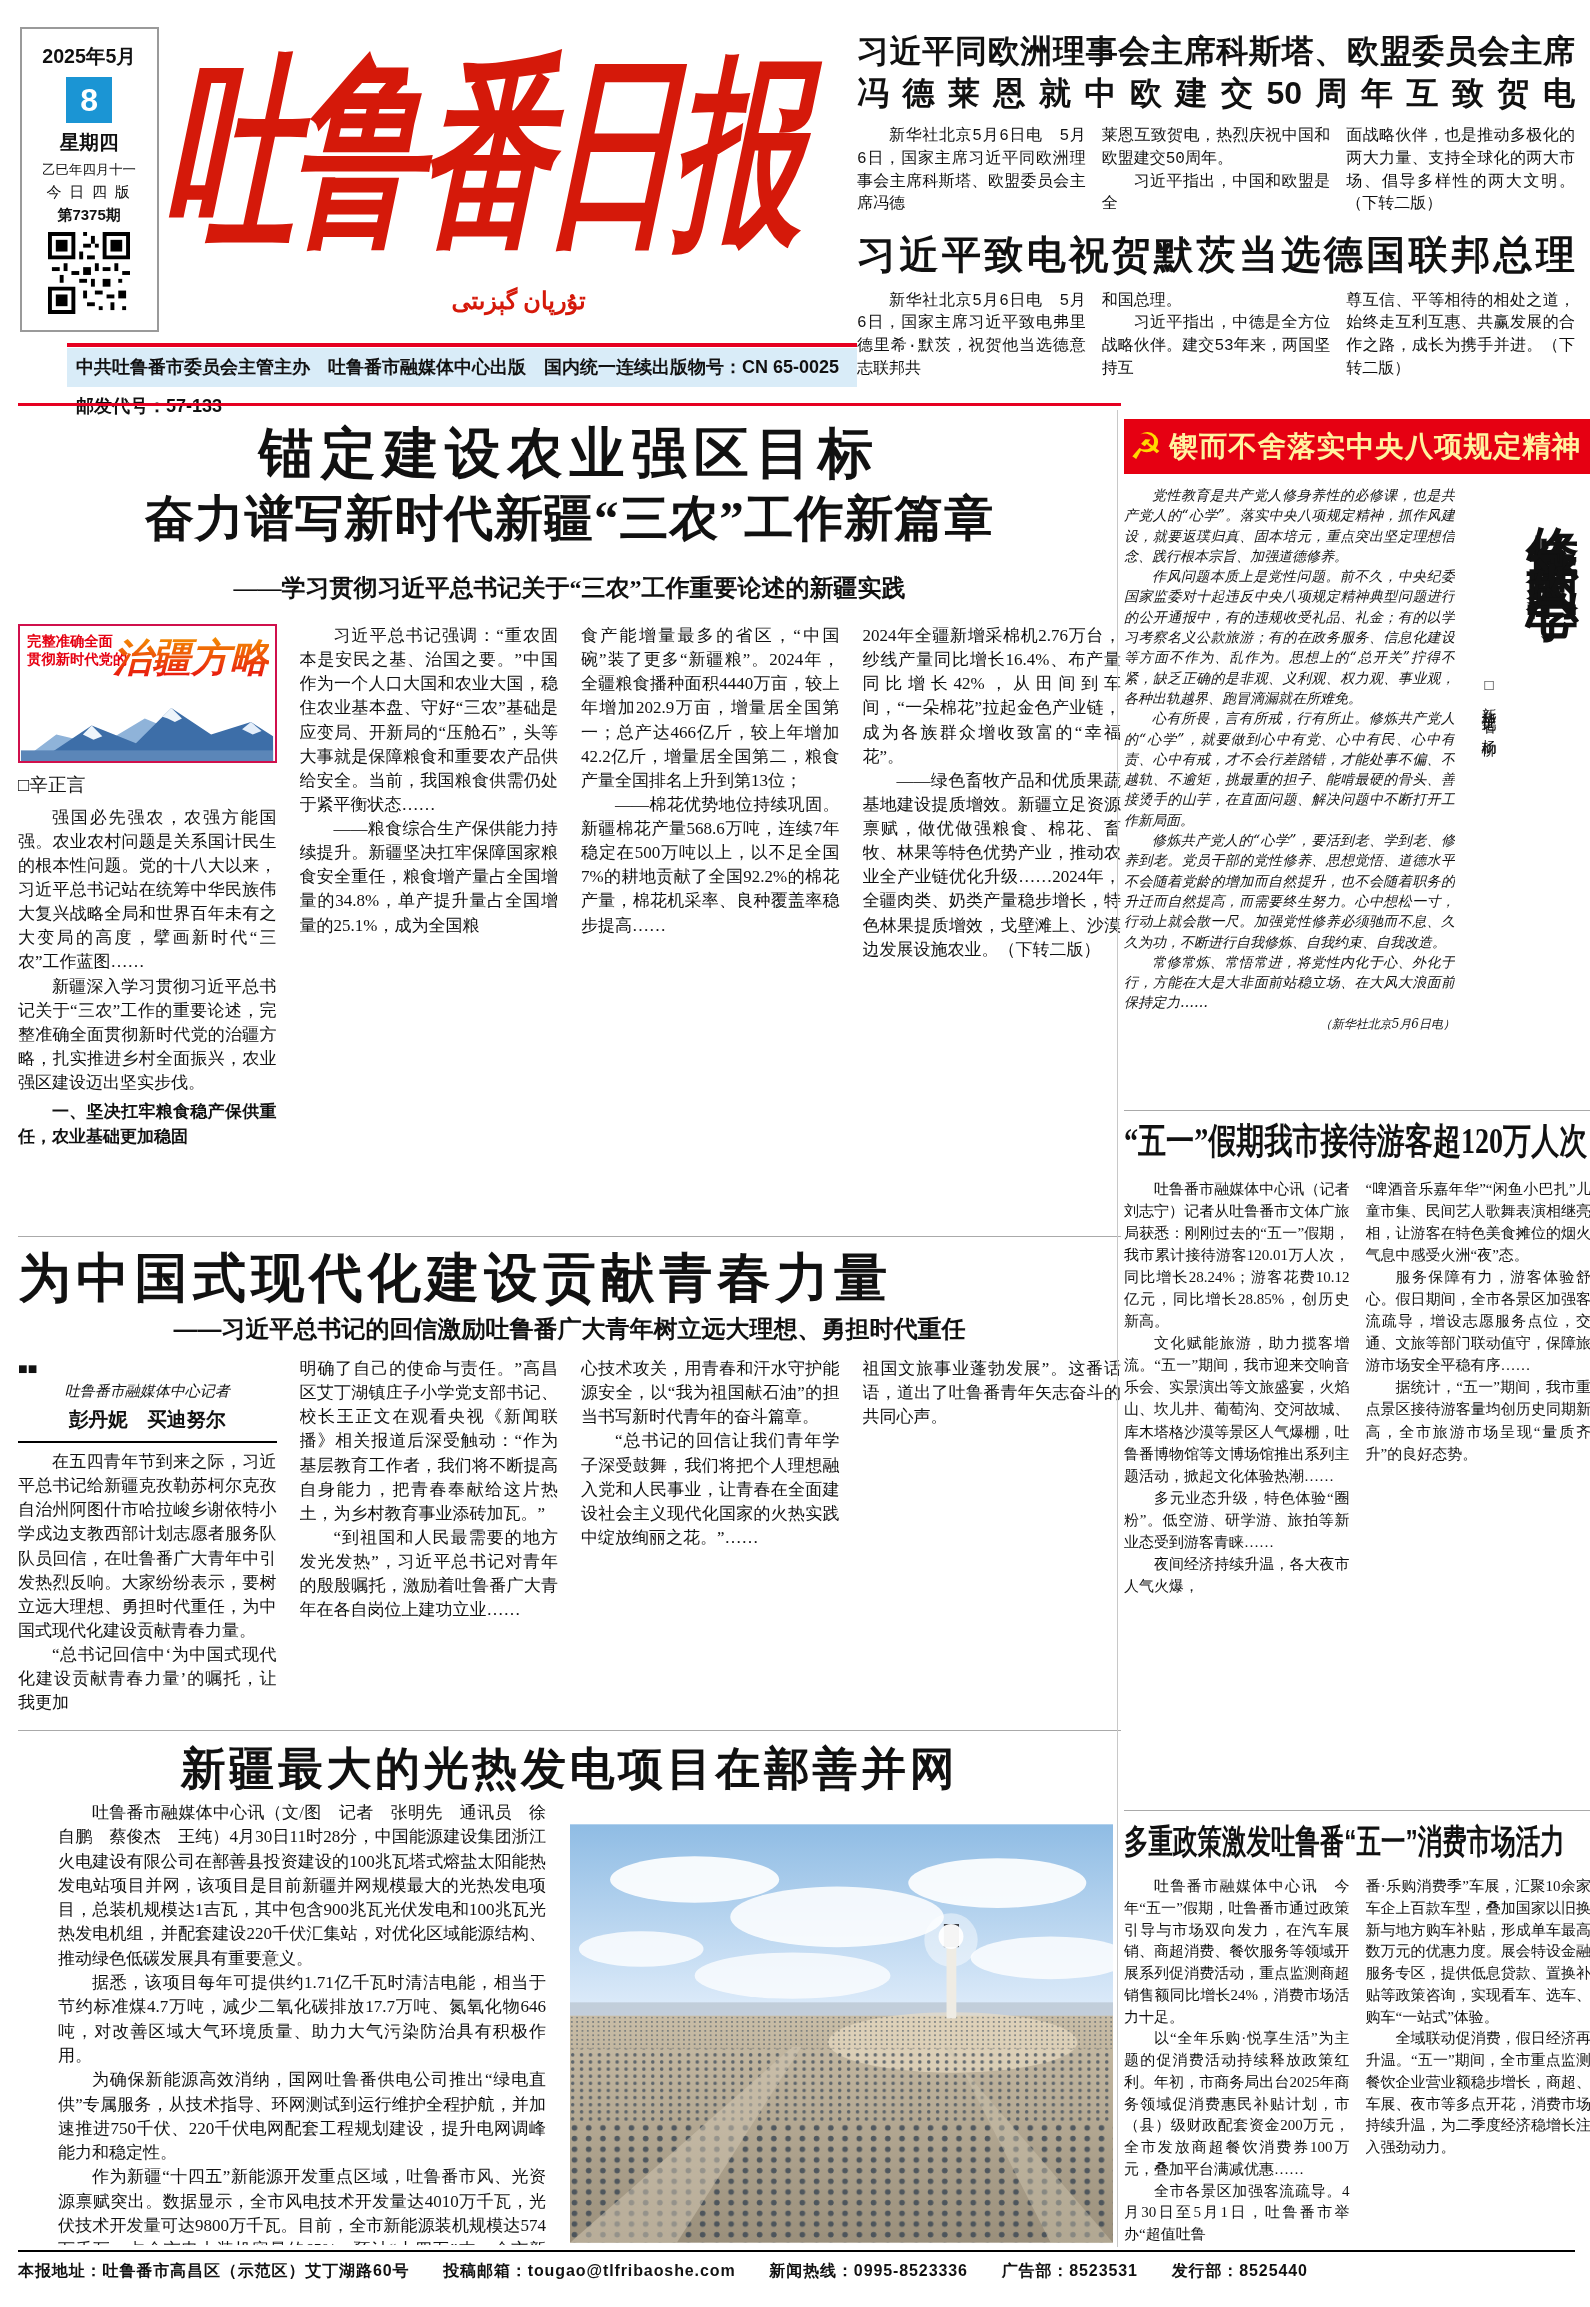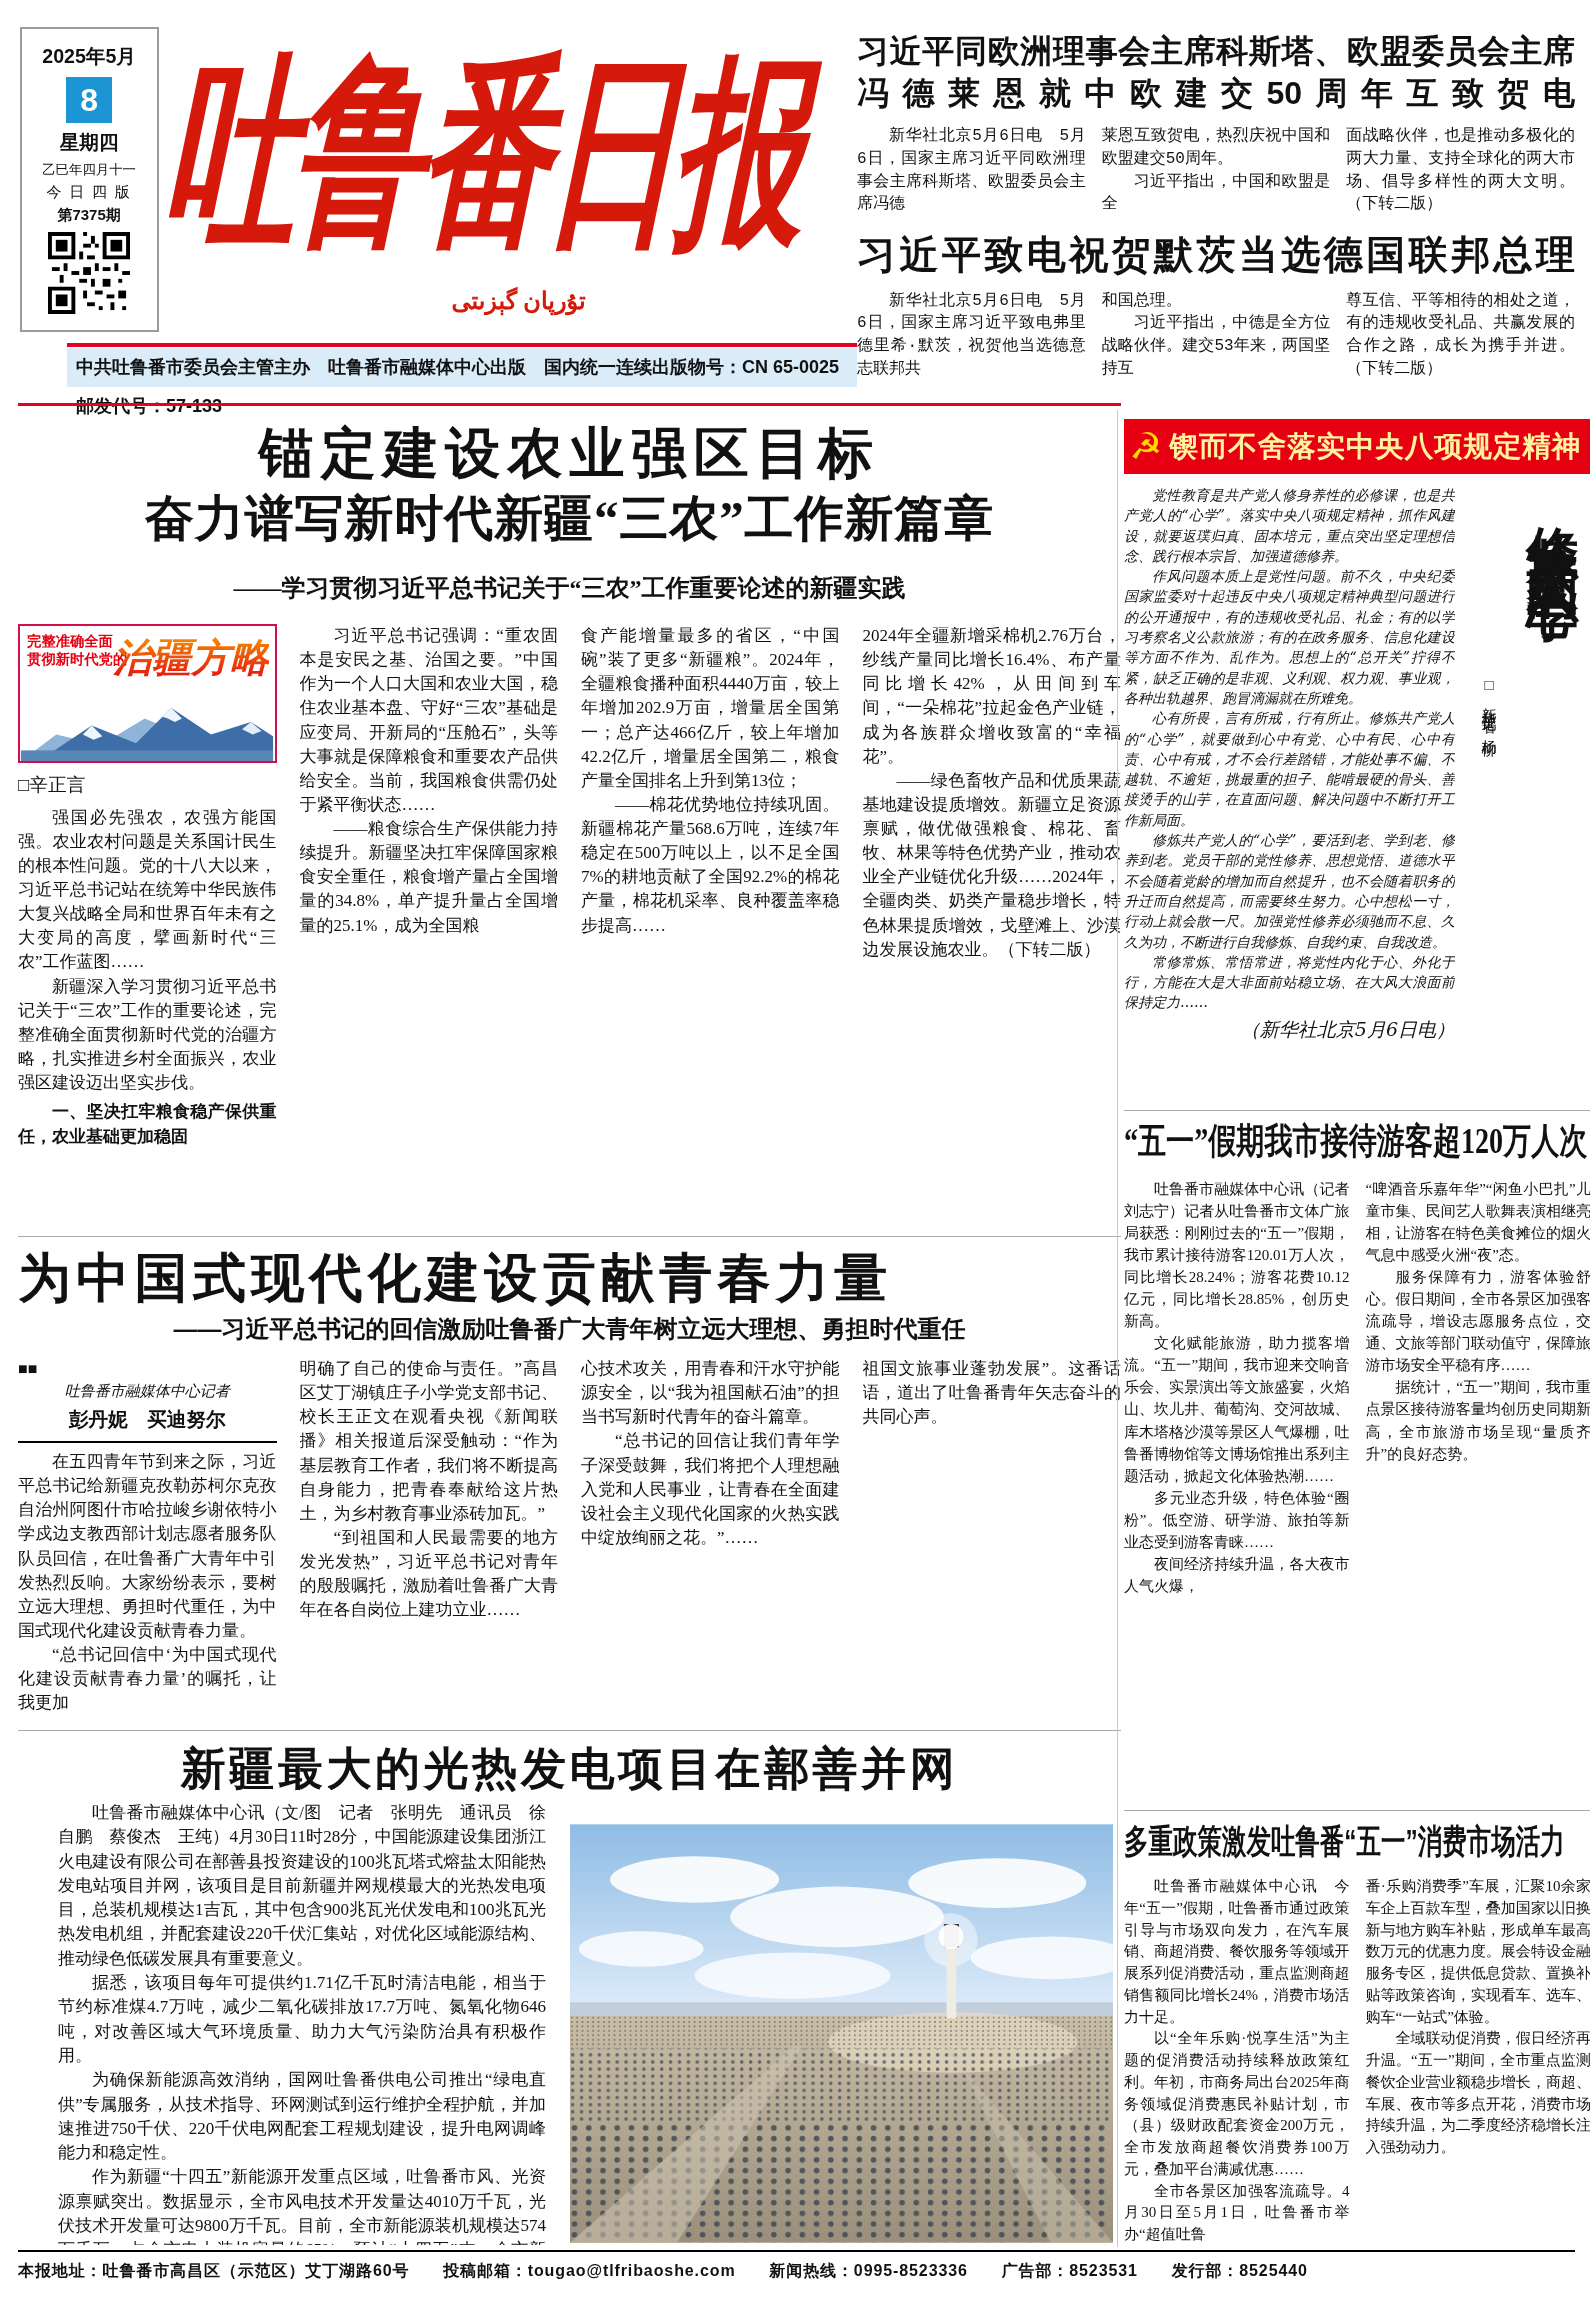--- a/index.html
+++ b/index.html
@@ -51,21 +51,21 @@
   .author{font-size:18.7px;margin:9px 0 7.1px;}
   .sec-head{font-weight:bold;text-indent:2em;text-align:justify;margin-top:5.3px;}
   
   #sb-banner{left:1124px;top:419px;width:467px;height:55px;background:#e60012;display:flex;align-items:center;
              font-family:"Liberation Sans",sans-serif;}
   #sb-banner .emb{color:#ffd900;font-size:37px;margin:0 7.1px 0 5.3px;line-height:1;}
   #sb-banner .txt{color:#fff3a0;font-size:28.5px;font-weight:bold;letter-spacing:0.9px;}
   #sb-wrap{left:1124px;top:485px;width:467px;height:622px;display:flex;}
   #sb-text{width:331px;font-size:14px;line-height:1.45;font-style:italic;font-family:"DejaVu Serif",serif;overflow:hidden;}
   #sb-text p{margin:0;text-indent:2em;text-align:justify;}
-  #sb-dateline{text-align:right;font-style:italic;font-size:19px;margin-top:3.6px;}
+  #sb-dateline{text-align:right;font-style:italic;font-size:12px;margin-top:3.6px;}
   #sb-byline{width:36px;margin-left:7.1px;writing-mode:vertical-rl;font-size:15px;padding-top:192px;letter-spacing:2.7px;}
   #sb-title{flex:1;writing-mode:vertical-rl;font-size:52px;font-weight:bold;letter-spacing:7.1px;
             text-align:start;margin-left:5.3px;line-height:1.5;}
   .hairline{background:#aaaaaa;}
   
   #tour-h{left:1124px;top:1117px;width:467px;overflow:hidden;}
   #tour-h .t{display:inline-block;white-space:nowrap;font-size:36px;font-weight:bold;
              transform:scaleX(0.78);transform-origin:left;}
   #tour-cols{left:1124px;top:1178px;width:467px;height:625px;display:flex;gap:16px;font-size:15px;line-height:1.47;}
   #tour-cols .c{flex:1;overflow:hidden;}
@@ -171,21 +171,21 @@
     <div class="tn-h2">习近平致电祝贺默茨当选德国联邦总理</div>
     <div class="tn-body body">
       <div class="c">
           <p>新华社北京5月6日电　5月6日，国家主席习近平致电弗里德里希·默茨，祝贺他当选德意志联邦共</p>
         </div>
       <div class="c contfirst">
           <p>和国总理。</p>
           <p>习近平指出，中德是全方位战略伙伴。建交53年来，两国坚持互</p>
         </div>
       <div class="c contfirst">
-          <p>尊互信、平等相待的相处之道，有的违规收受礼品、共赢发展的合作之路，成长为携手并进。（下转二版）</p>
+          <p>尊互信、平等相待的相处之道，始终走互利互惠、共赢发展的合作之路，成长为携手并进。（下转二版）</p>
         </div>
     </div>
   </div>
 
   <div class="abs" id="red-rule-1"></div>
   <div class="abs" id="pub-band">中共吐鲁番市委员会主管主办　吐鲁番市融媒体中心出版　国内统一连续出版物号：CN 65-0025　邮发代号：57-133</div>
   <div class="abs" id="red-rule-2"></div>
 
   <div class="abs" id="lead-h1">锚定建设农业强区目标</div>
   <div class="abs" id="lead-h2">奋力谱写新时代新疆“三农”工作新篇章</div>

